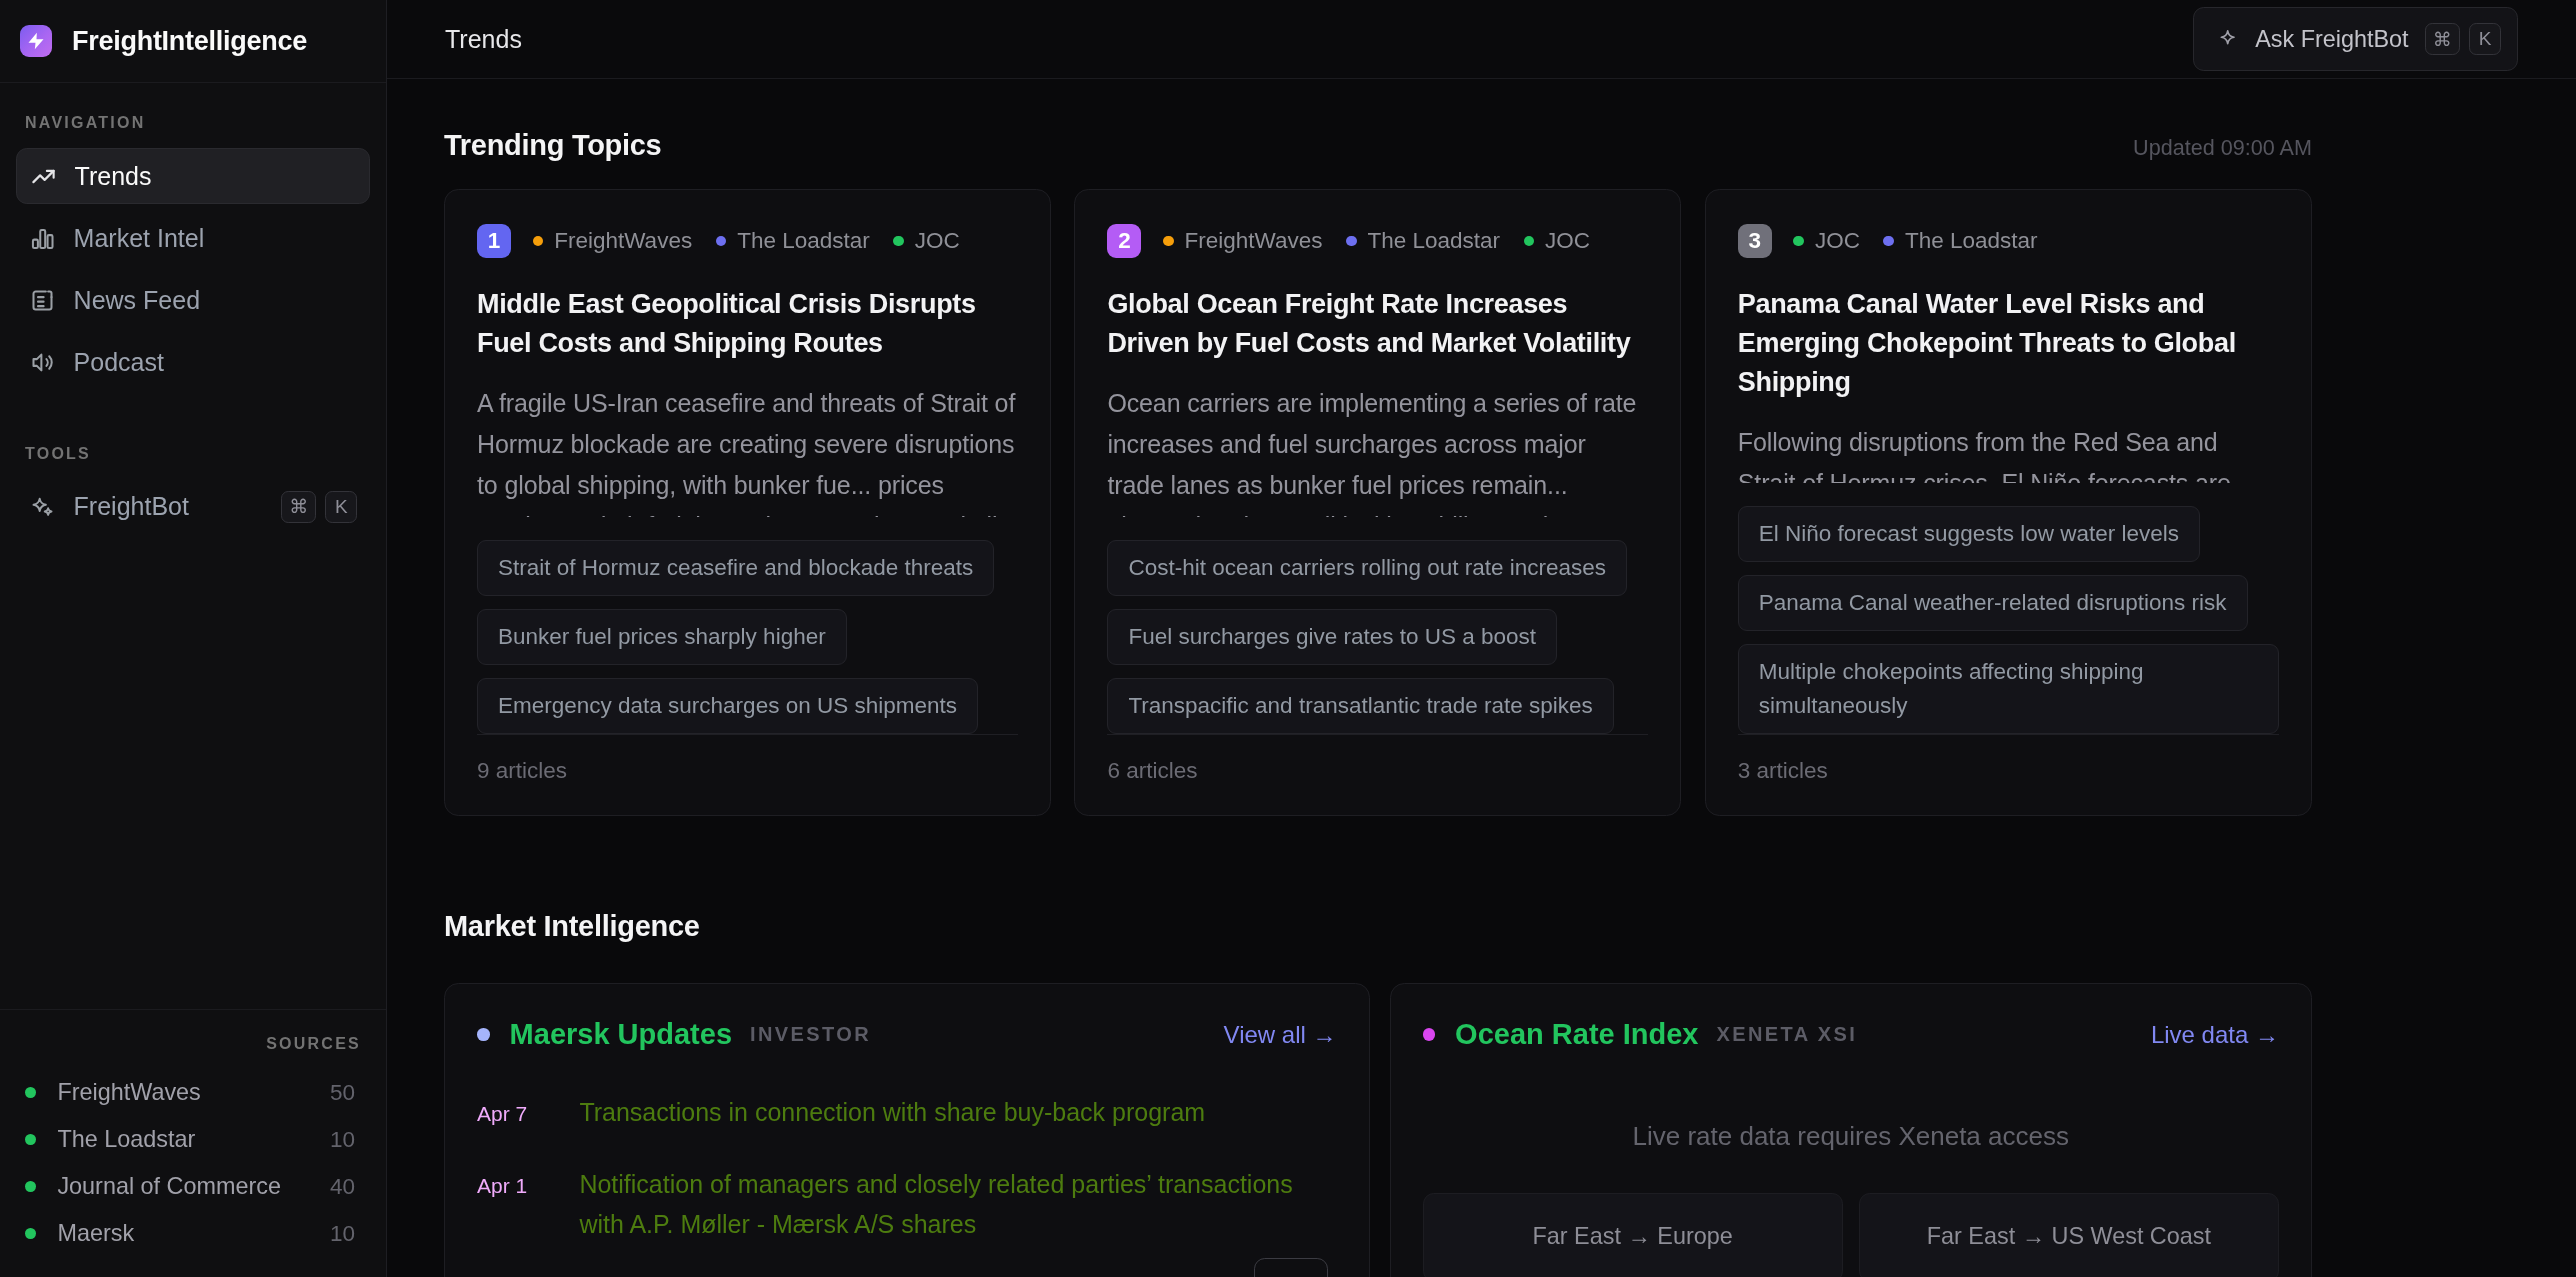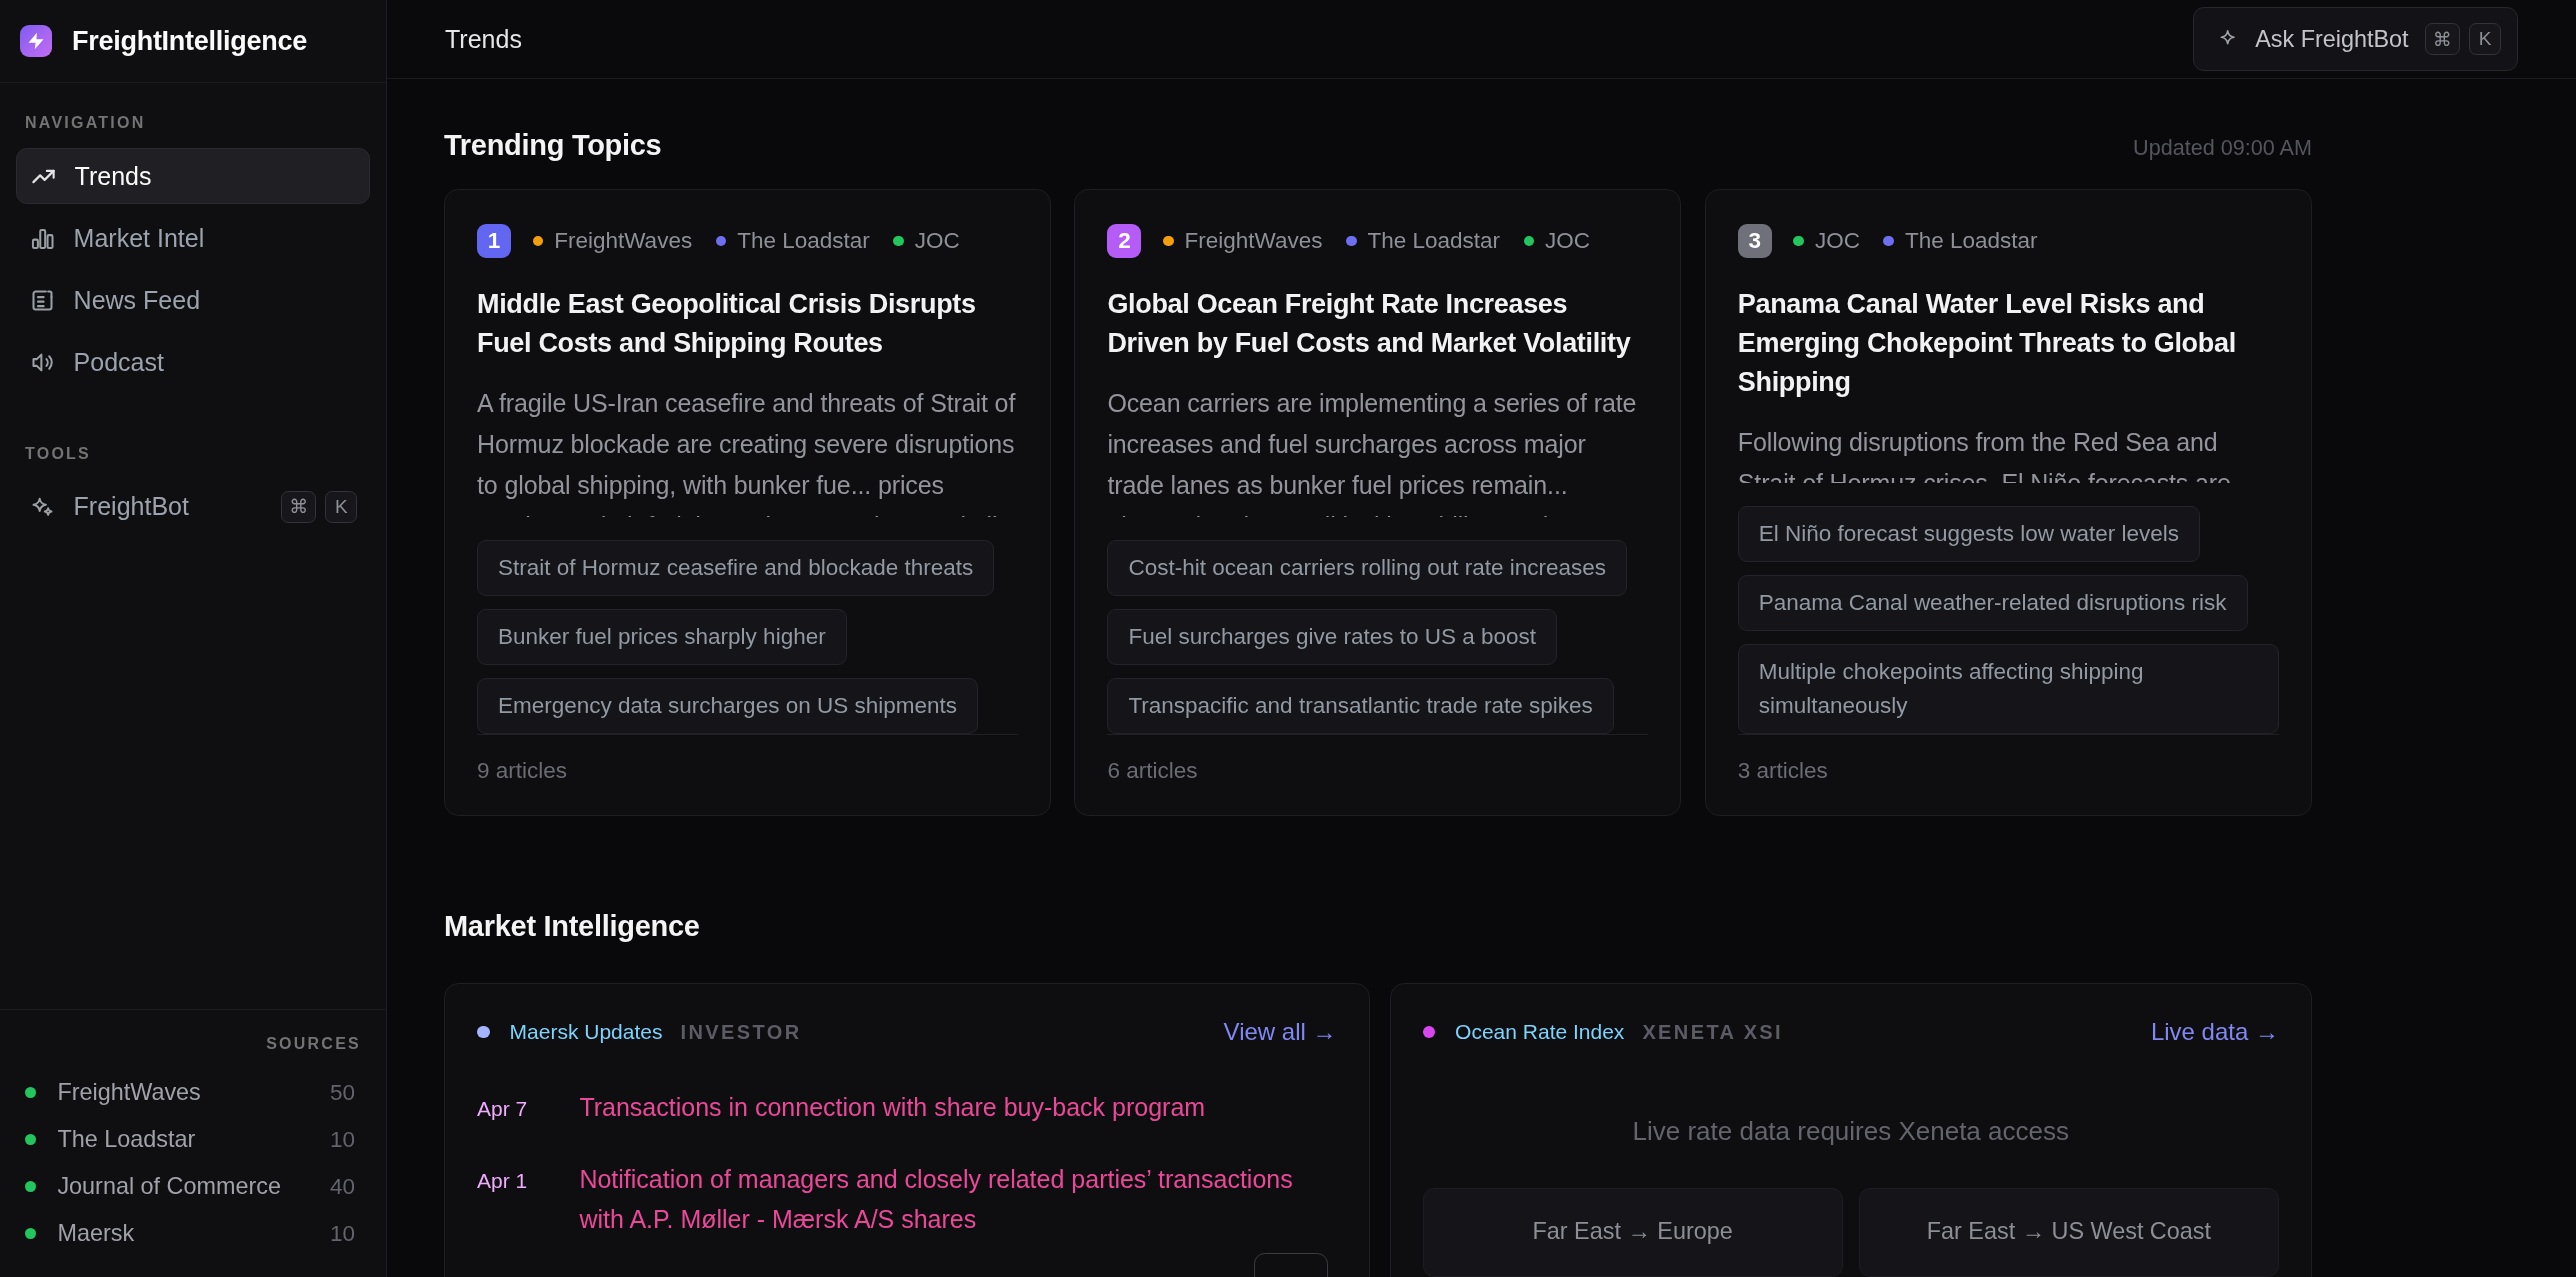--- a/index.html
+++ b/index.html
@@ -120,28 +120,28 @@
   .mi-head { margin-top:94px; width:1868px; }
   .panels { display:flex; gap:20px; margin-top:40px; width:1868px; }
   .panel {
     background:#0e0e11; border:0.9px solid #1e1e23; border-radius:14.4px;
     padding:34px 32px; height:630px; display:flex; flex-direction:column;
   }
   .panel.left { width:926px; }
   .panel.right { width:923px; }
   .panel-head { display:flex; align-items:center; }
   .panel-dot { width:12.6px; height:12.6px; border-radius:50%; flex:none; margin-right:20px; }
-  .panel-title { font-size:21px; font-weight:400; color:#7dd3fc; }
+  .panel-title { font-size:29px; font-weight:700; color:#22c55e; }
   .panel-tag { margin-left:18px; font-size:20px; letter-spacing:0.12em; color:#5c5c66; font-weight:600; }
   .panel-link { margin-left:auto; font-size:24px; color:#8188f2; cursor:pointer; }
 
   .news-rows { margin-top:41px; display:flex; flex-direction:column; gap:32px; }
   .news-row { display:grid; grid-template-columns:79px 1fr; column-gap:23.4px; align-items:baseline; cursor:pointer; }
   .news-date { font-size:21px; color:#f0abfc; }
-  .news-text { font-size:25px; line-height:40px; color:#ec4899; }
+  .news-text { font-size:25px; line-height:40px; color:#4d7c0f; }
   .cutoff-badge {
     align-self:flex-end; margin-top:14.4px; margin-right:9px;
     width:74px; height:47px; border:1.8px solid #3b3b42; border-radius:10.8px; flex:none;
   }
 
   .xeneta-notice { margin-top:70px; text-align:center; font-size:26px; color:#64646d; }
   .routes { display:flex; gap:16px; margin-top:41px; }
   .route-btn {
     flex:1; background:#141419; border:0.9px solid #1d1d22; border-radius:10.8px;
     padding:29px 0 31px 0; text-align:center; font-size:23.4px; color:#8e8e97; cursor:pointer;

